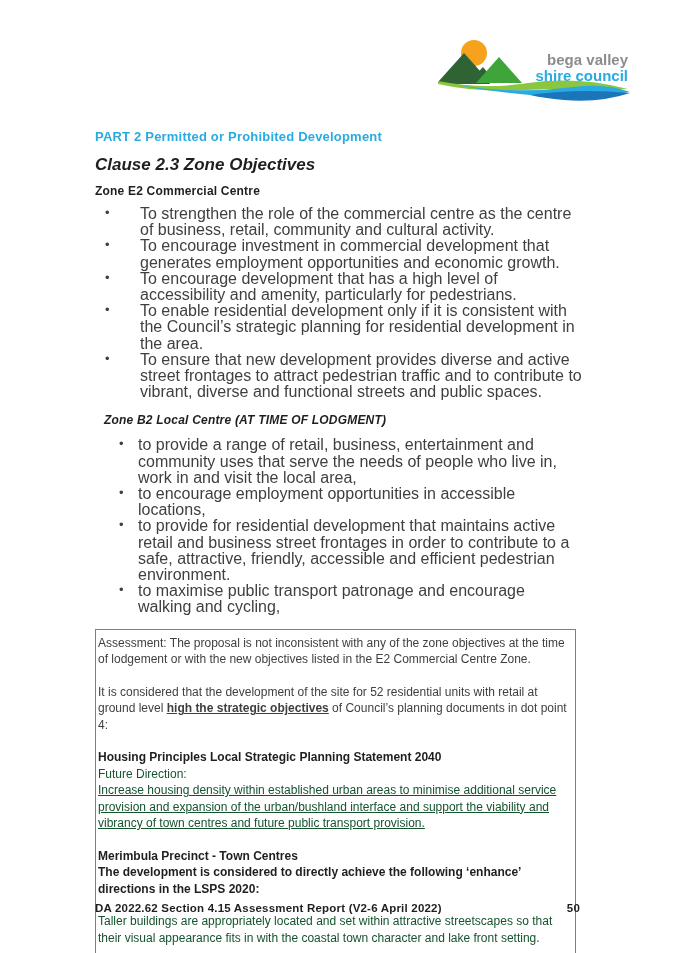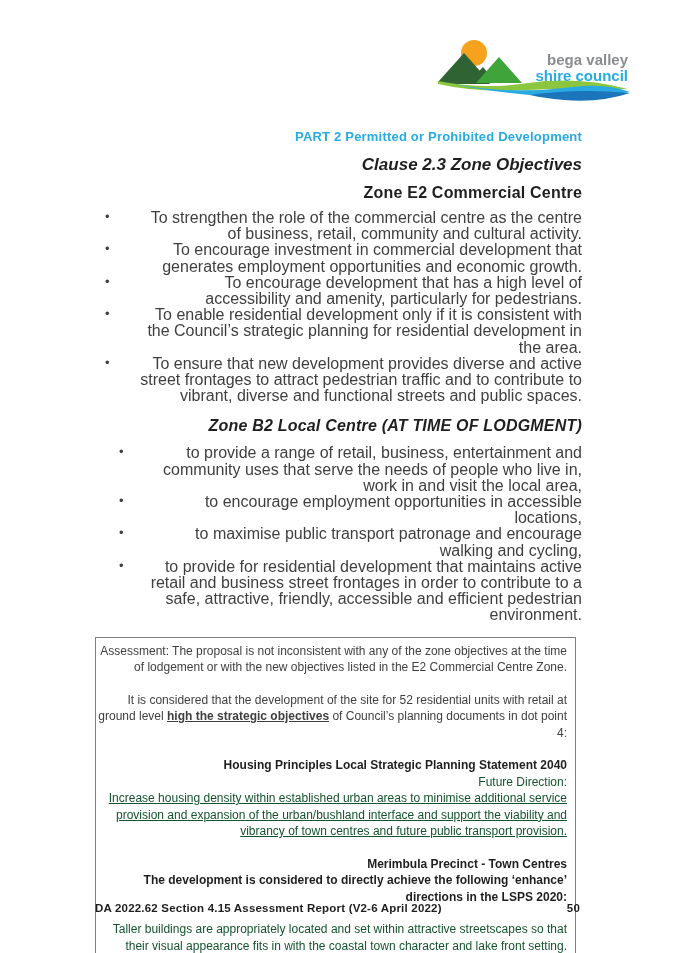--- a/index.html
+++ b/index.html
@@ -3,38 +3,37 @@
 <meta charset="utf-8">
 <style>
   html,body{margin:0;padding:0;background:#ffffff;}
   .page{
     position:relative;
     width:648px;height:953px;
     background:#ffffff;
     font-family:"Liberation Sans",sans-serif;
     overflow:hidden;
     color:#3f3f3f;
-    text-align:right;
   }
   .logo{position:absolute;top:36px;left:438px;width:192px;height:70px;}
   .content{position:absolute;top:129px;left:95px;width:487px;}
 
   .h-part2{
     margin:0 0 11px 0;
     font-size:13px;font-weight:bold;letter-spacing:.2px;
     color:#29ABE2;
   }
   .h-clause{
     margin:0 0 9px 0;
     font-size:17px;font-weight:bold;font-style:italic;
     color:#1f1f1f;
   }
   .h-zone{
     margin:0 0 8px 0;
-    font-size:16px;font-weight:bold;letter-spacing:.2px;
+    font-size:12px;font-weight:bold;letter-spacing:.2px;
     color:#1f1f1f;
   }
   .h-zone.b2{margin:3px 0 10px 9px;font-style:italic;}
 
   ul.objectives{list-style:none;margin:0 0 13px 0;padding:0;font-size:16px;line-height:16.2px;}
   ul.objectives li{position:relative;padding-left:45px;margin:0;}
   ul.objectives li::before{content:"\2022";position:absolute;left:10px;top:-1px;font-size:13px;color:#3f3f3f;}
   ul.objectives.b2 li{padding-left:43px;}
   ul.objectives.b2 li::before{left:24px;}
 
@@ -90,22 +89,22 @@
       <li>To encourage development that has a high level of accessibility and amenity, particularly for pedestrians.</li>
       <li>To enable residential development only if it is consistent with the Council’s strategic planning for residential development in the area.</li>
       <li>To ensure that new development provides diverse and active street frontages to attract pedestrian traffic and to contribute to vibrant, diverse and functional streets and public spaces.</li>
     </ul>
 
     <div class="h-zone b2"><span>Zone B2 Local Centre</span> <span>(AT TIME OF LODGMENT)</span></div>
 
     <ul class="objectives b2">
       <li>to provide a range of retail, business, entertainment and community uses that serve the needs of people who live in, work in and visit the local area,</li>
       <li>to encourage employment opportunities in accessible locations,</li>
+      <li>to provide for residential development that maintains active retail and business street frontages in order to contribute to a safe, attractive, friendly, accessible and efficient pedestrian environment.</li>
       <li>to maximise public transport patronage and encourage walking and cycling,</li>
-      <li>to provide for residential development that maintains active retail and business street frontages in order to contribute to a safe, attractive, friendly, accessible and efficient pedestrian environment.</li>
     </ul>
 
     <div class="box">
       <p class="dark">Assessment: The proposal is not inconsistent with any of the zone objectives at the time of lodgement or with the new objectives listed in the E2 Commercial Centre Zone.</p>
       <p class="dark"><span>It is considered that the development of the site for 52 residential units with retail at ground level </span><strong class="key-phrase">high the strategic objectives</strong><span> of Council’s planning documents in dot point 4:</span></p>
       <p class="bold-head tight">Housing Principles Local Strategic Planning Statement 2040</p>
       <p class="gray tight">Future Direction:</p>
       <p class="gray u-underline">Increase housing density within established urban areas to minimise additional service provision and expansion of the urban/bushland interface and support the viability and vibrancy of town centres and future public transport provision.</p>
       <p class="bold-head tight">Merimbula Precinct - Town Centres</p>
       <p class="bold-head">The development is considered to directly achieve the following ‘enhance’ directions in the LSPS 2020:</p>

